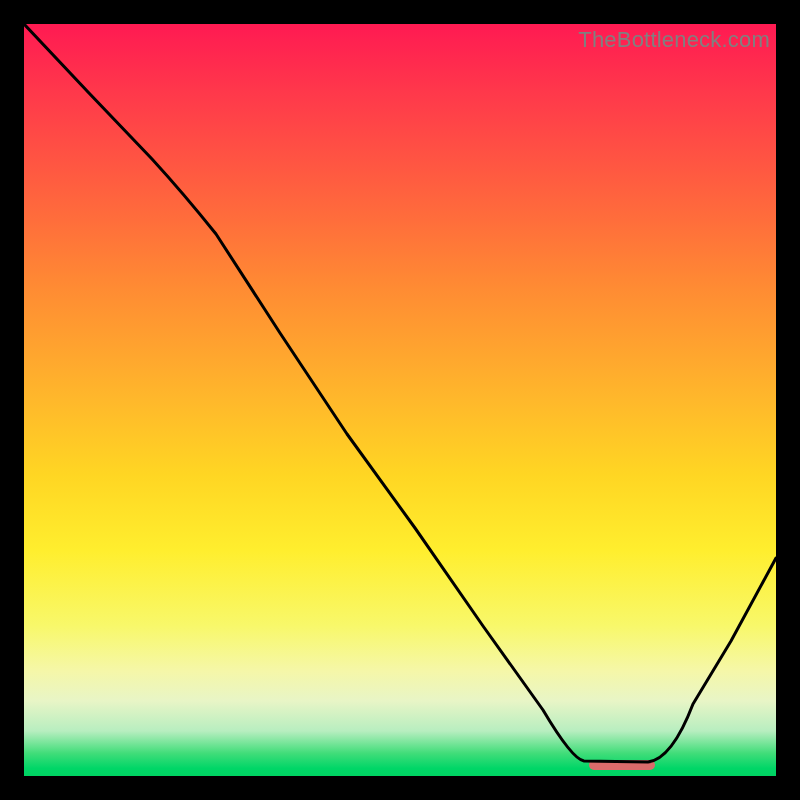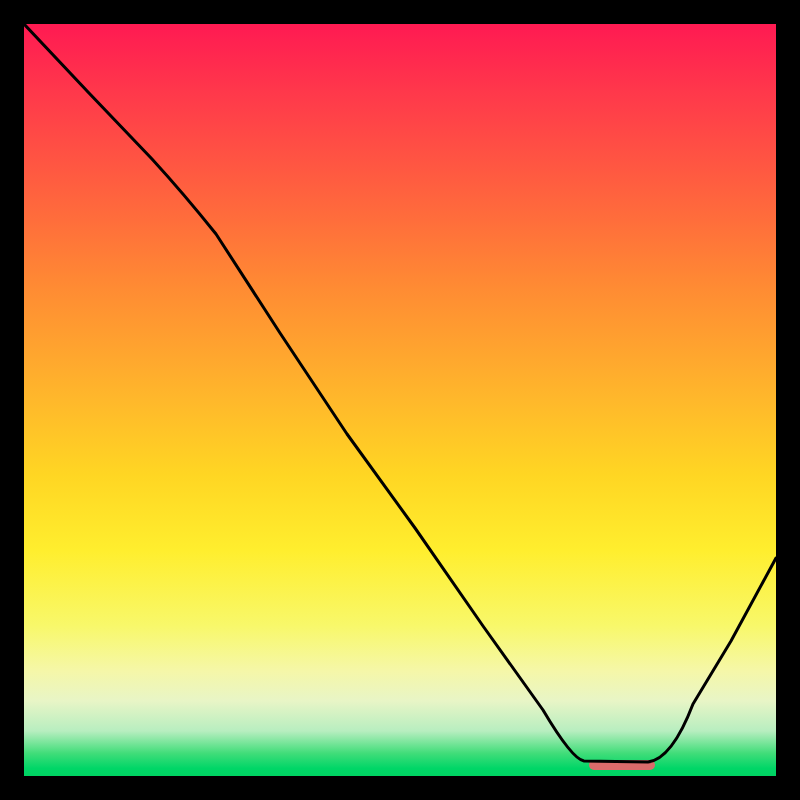--- a/index.html
+++ b/index.html
@@ -86,15 +86,16 @@
                L 391 504
                L 459 602
                L 519 686
                Q 548 735 560 737
                L 624 738
                Q 648 735 669 680
                L 707 617
                L 752 534" fill="none" stroke="#000000" stroke-width="3" stroke-linejoin="round" stroke-linecap="round"></path>
     </svg>
 
+    <div class="watermark">TheBottleneck.com</div>
   </div>
 
 </div>
 
 </body></html>

